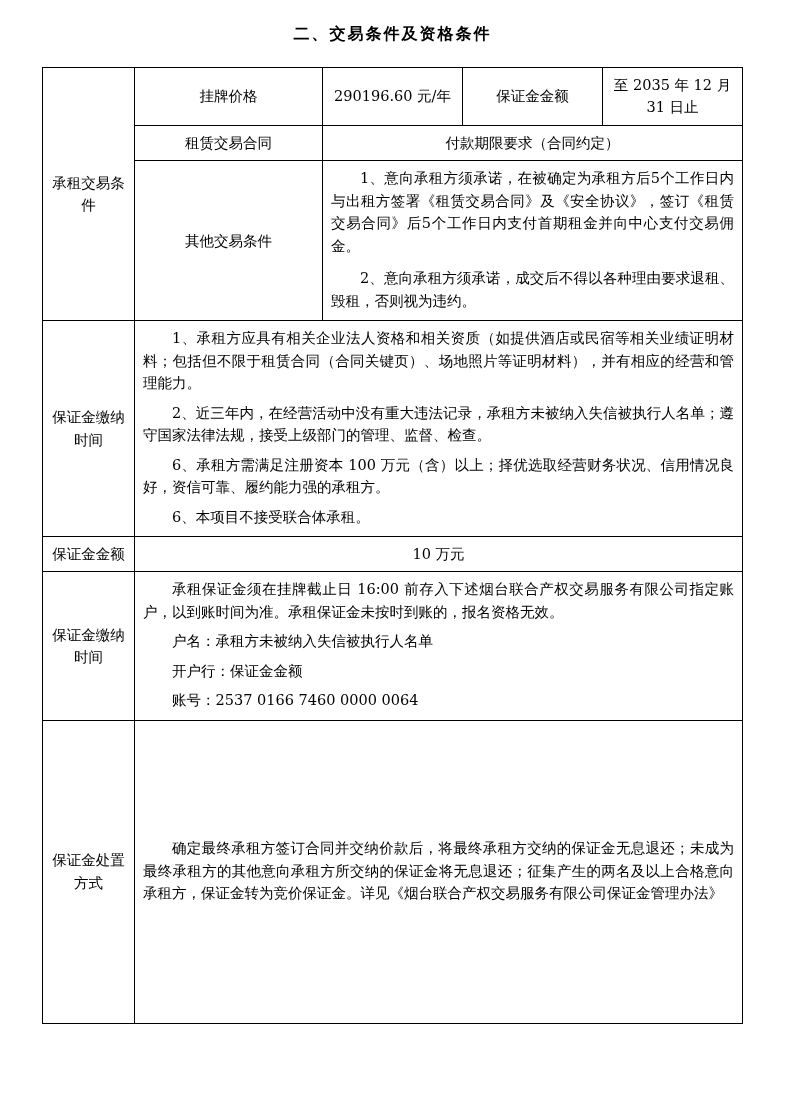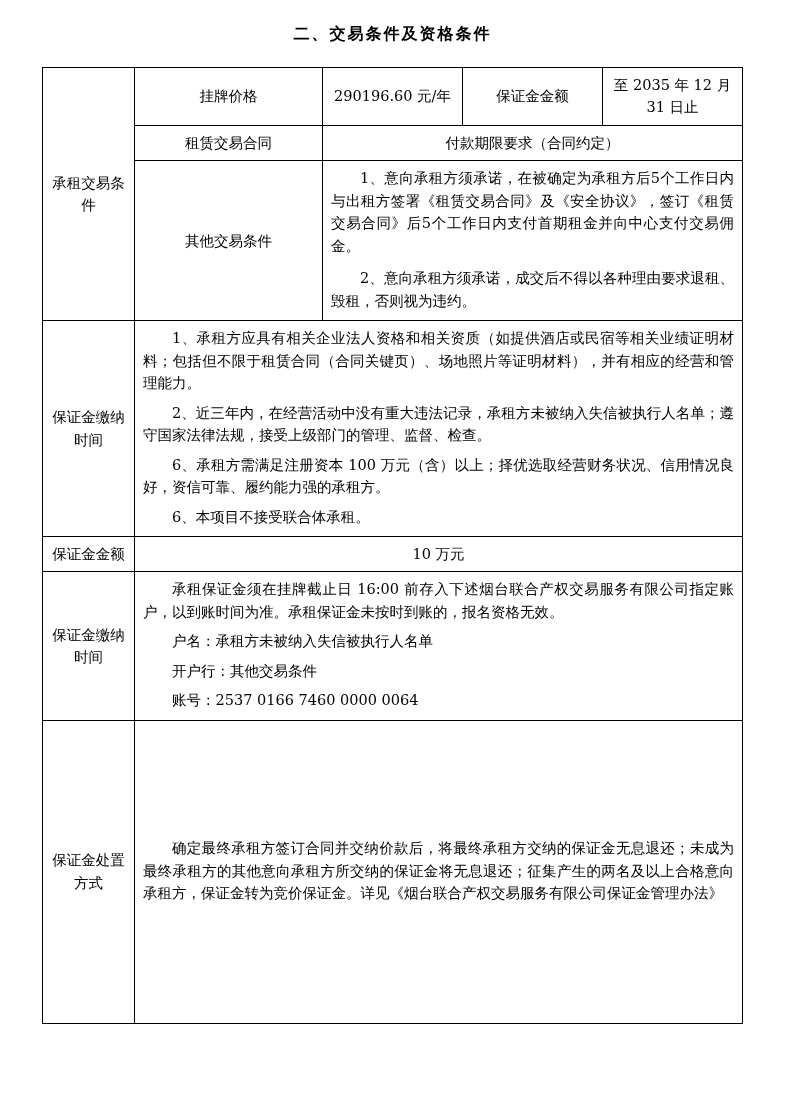--- a/index.html
+++ b/index.html
@@ -127,21 +127,21 @@
       </tr>
       <tr>
         <td class="lbl">保证金金额</td>
         <td colspan="4" class="c">10 万元</td>
       </tr>
       <tr>
         <td class="lbl">保证金缴纳时间</td>
         <td colspan="4" class="just tight">
           <p class="para indent">承租保证金须在挂牌截止日 16:00 前存入下述烟台联合产权交易服务有限公司指定账户，以到账时间为准。承租保证金未按时到账的，报名资格无效。</p>
           <p class="para indent">户名：承租方未被纳入失信被执行人名单</p>
-          <p class="para indent">开户行：其他交易条件</p>
+          <p class="para indent">开户行：保证金金额</p>
           <p class="para indent">账号：2537 0166 7460 0000 0064</p>
         </td>
       </tr>
       <tr>
         <td class="lbl tall">保证金处置方式</td>
         <td colspan="4" class="just">
           <p class="para indent">确定最终承租方签订合同并交纳价款后，将最终承租方交纳的保证金无息退还；未成为最终承租方的其他意向承租方所交纳的保证金将无息退还；征集产生的两名及以上合格意向承租方，保证金转为竞价保证金。详见《烟台联合产权交易服务有限公司保证金管理办法》</p>
         </td>
       </tr>
     </tbody>

